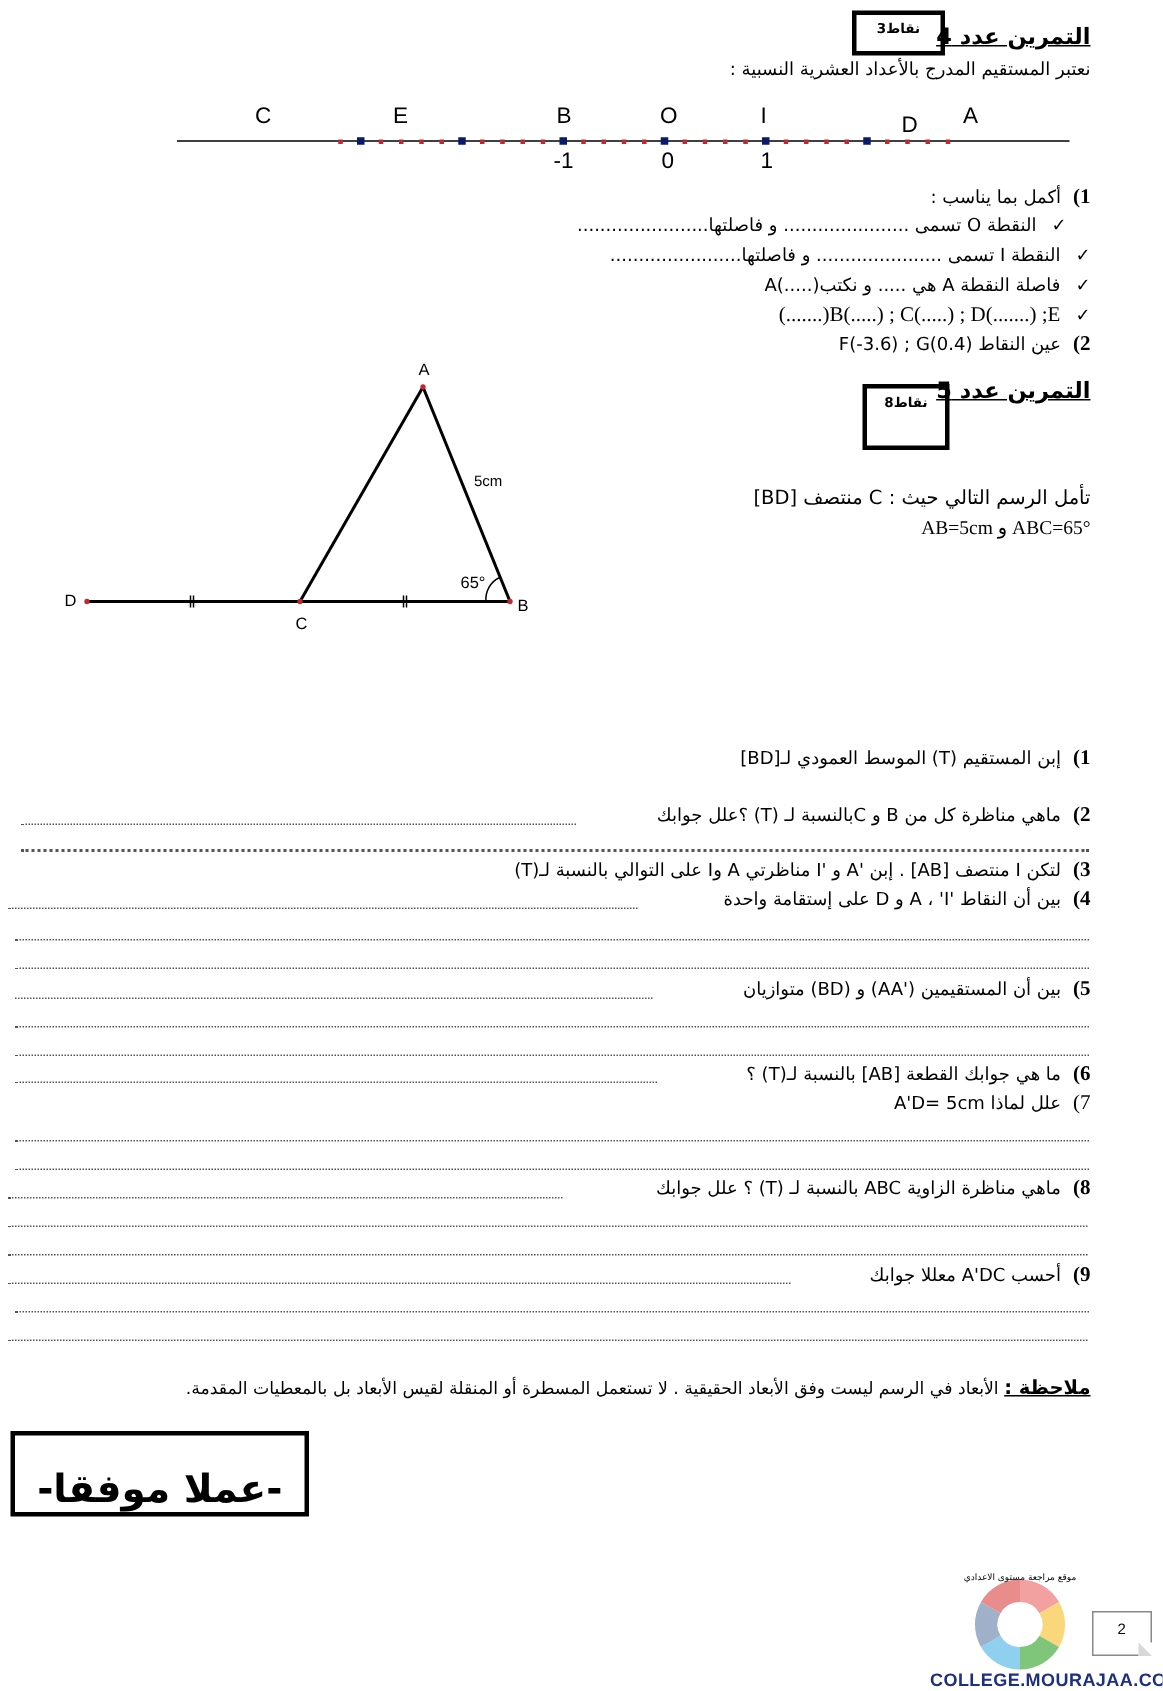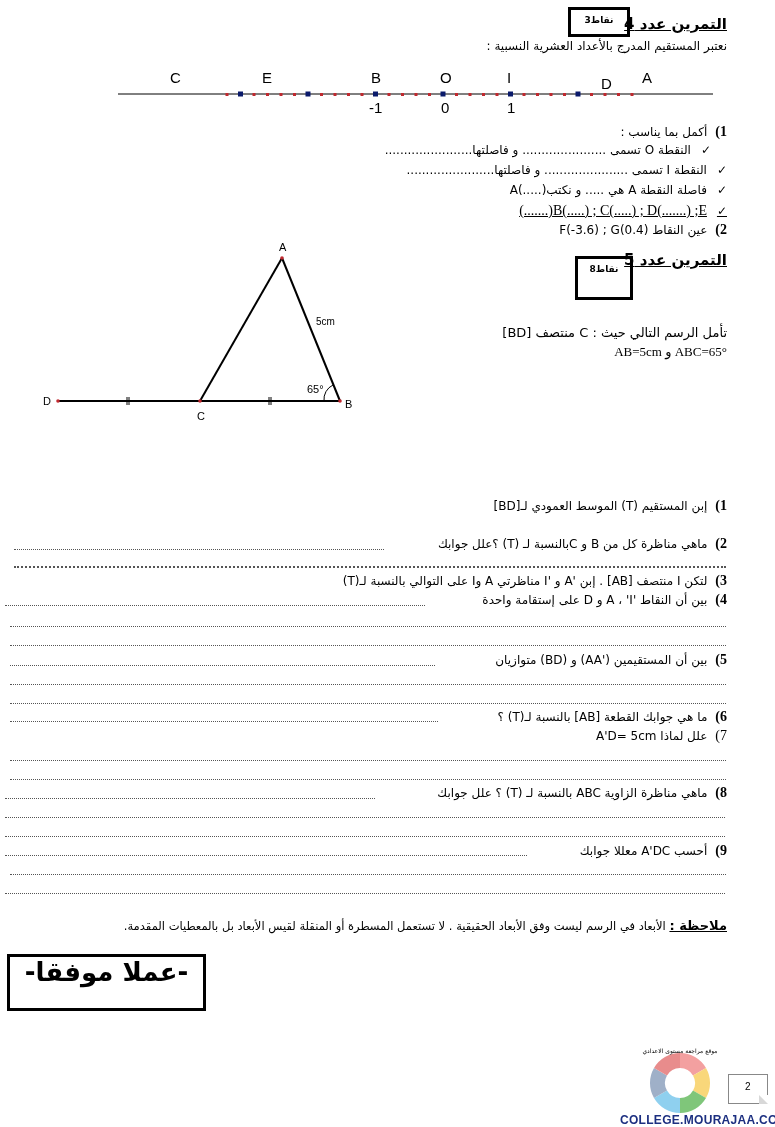--- a/index.html
+++ b/index.html
@@ -11,21 +11,21 @@
   .lat { font-family:"Liberation Serif", serif; }
   .title { font-weight:bold; font-size:15px; text-decoration:underline; }
   .pts-box { border:3px solid #000; background:#fff; font-size:9px; font-weight:bold;
              display:flex; align-items:flex-start; justify-content:center; padding-top:5px; box-sizing:border-box; }
   .dots { position:absolute; height:0; border-bottom:1px dotted #555; }
   .q { position:absolute; direction:rtl; white-space:nowrap; font-size:12px; }
   .q .n { font-family:"Liberation Serif", serif; font-weight:bold; font-size:14px; margin-left:8px; }
   .ck { font-size:12px; margin-left:10px; }
   .lbl { font-family:"Liberation Sans", sans-serif; font-size:15px; }
   .note-lbl { font-weight:bold; text-decoration:underline; }
-  .wish { border:3px solid #000; font-size:26px; font-weight:bold; display:flex; align-items:flex-start; justify-content:center; box-sizing:border-box; }
+  .wish { border:3px solid #000; font-size:26px; font-weight:bold; display:flex; align-items:flex-end; justify-content:center; box-sizing:border-box; }
   .site { font-family:"Liberation Sans", sans-serif; font-weight:bold; font-size:12px; color:#1c2f80; letter-spacing:0.3px; }
 </style>
 </head>
 <body>
 
 <div class="abs pts-box" style="left:568px; top:7px; width:62px; height:30px;">
   <span>3نقاط</span>
 </div>
 <div class="abs rtl title" style="right:48px; top:15px;">التمرين عدد 4</div>
 <div class="abs rtl ar" style="right:48px; top:39px;text-align:center;">نعتبر المستقيم المدرج بالأعداد العشرية النسبية :</div>
@@ -86,21 +86,21 @@
 </div>
 <div class="q" style="right:64px; top:143px;">
   <span class="ck">✓</span><span>النقطة O تسمى ...................... و فاصلتها.......................</span>
 </div>
 <div class="q" style="right:48px; top:163px;">
   <span class="ck">✓</span><span>النقطة I تسمى ...................... و فاصلتها.......................</span>
 </div>
 <div class="q" style="right:48px; top:183px;">
   <span class="ck">✓</span><span>فاصلة النقطة A هي ..... و نكتب(.....)A</span>
 </div>
-<div class="q" style="right:48px; top:203px;text-decoration:underline;">
+<div class="q" style="right:48px; top:203px;">
   <span class="ck">✓</span><span class="lat" style="font-size:14px;">B(.....) ; C(.....) ; D(.......) ;E(.......)</span>
 </div>
 <div class="q" style="right:48px; top:222px;">
   <span class="n">2)</span><span>عين النقاط  F(-3.6) ; G(0.4)</span>
 </div>
 
 <div class="abs pts-box" style="left:575px; top:256px; width:58px; height:44px;">
   <span>8نقاط</span>
 </div>
 <div class="abs rtl title" style="right:48px; top:251px;">التمرين عدد 5</div>

